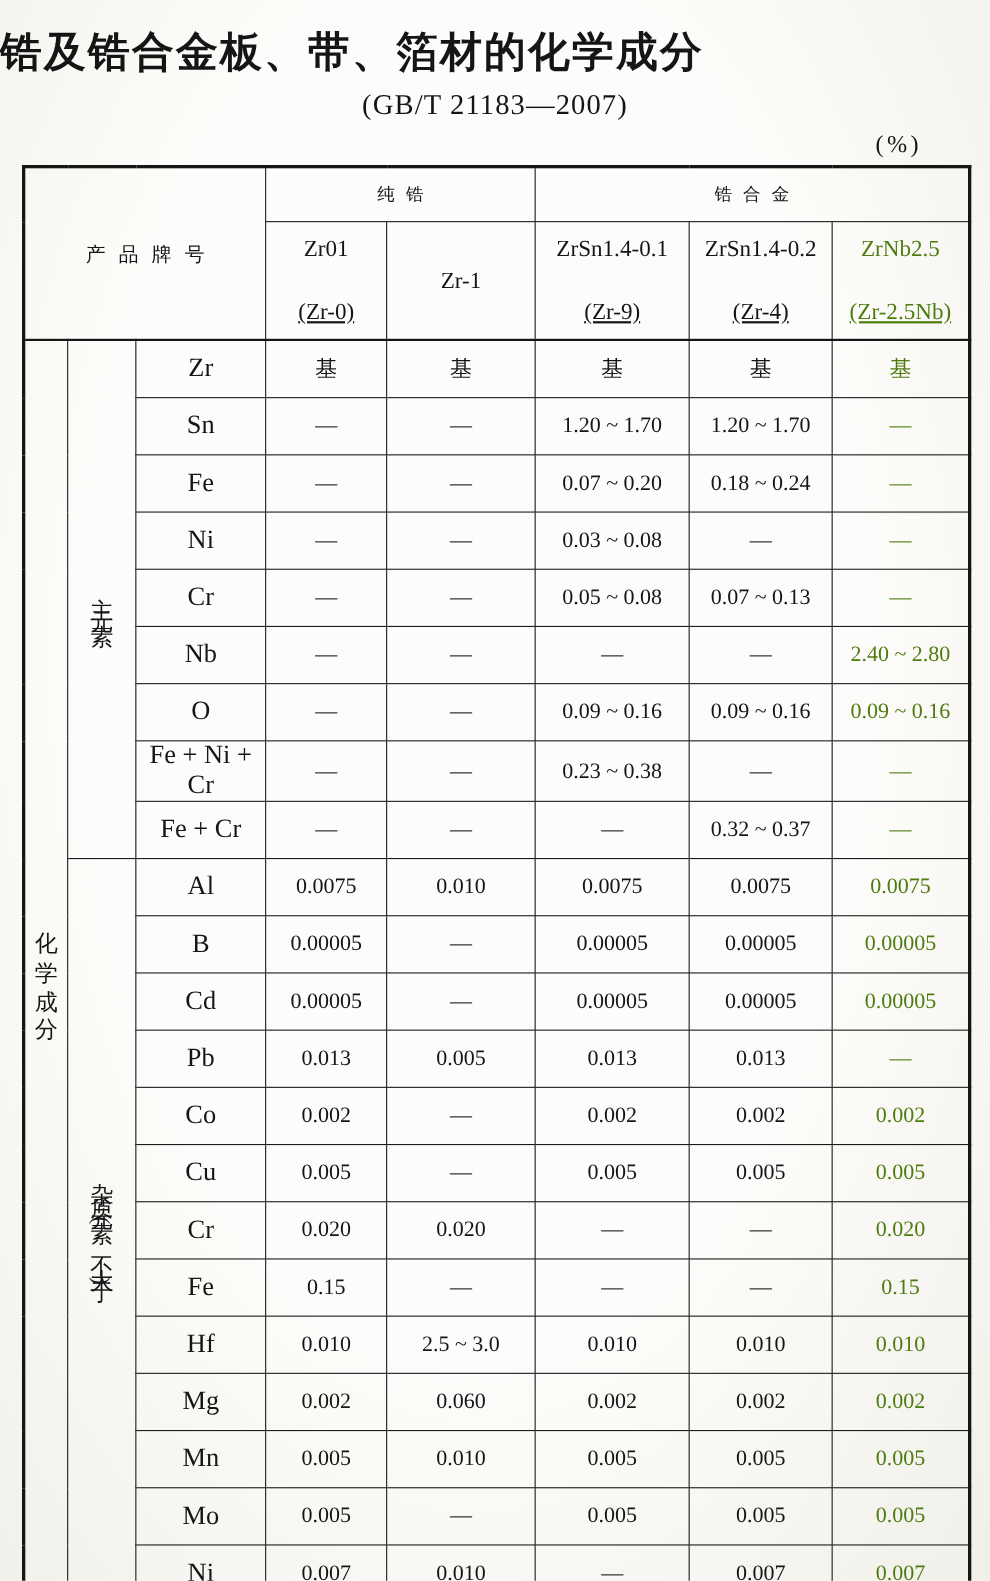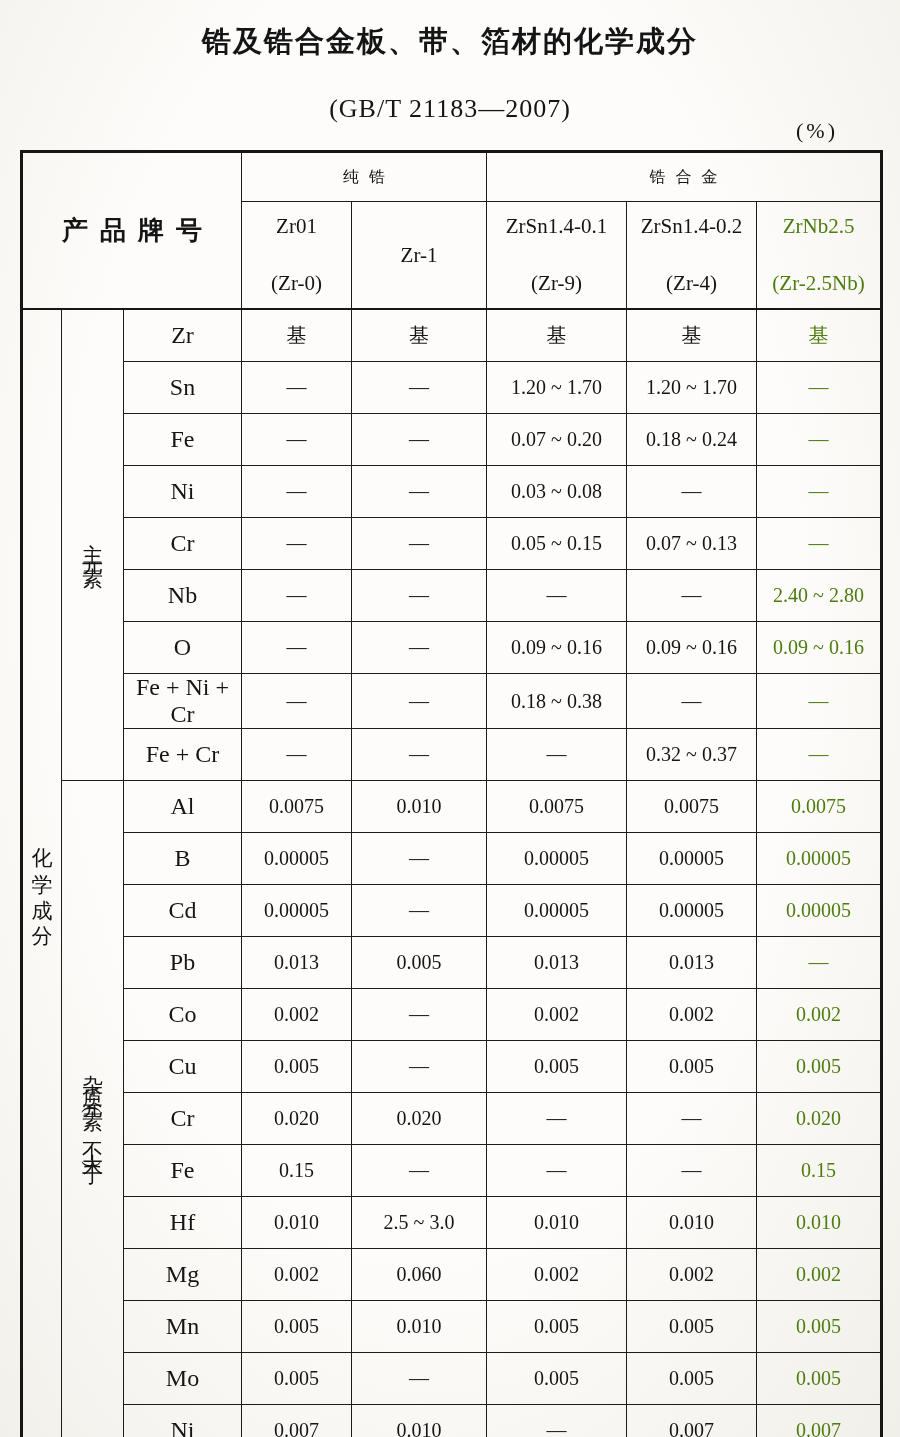--- a/index.html
+++ b/index.html
@@ -6,28 +6,28 @@
   body{
     width:900px;height:1437px;
     background:radial-gradient(ellipse at 48% 42%, #fdfcfa 55%, #f1efe9 100%);
     font-family:"Liberation Serif","DejaVu Serif",serif;
     color:#151515;
     overflow:hidden;
   }
   .page{position:relative;width:900px;height:1437px;}
   .title{
     margin-top:22px;
-    text-align:center;
+    text-align:left;
     font-family:"Liberation Sans","DejaVu Sans",sans-serif;
     font-weight:700;
-    font-size:29px;
+    font-size:38px;
     letter-spacing:2px;
   }
   .subtitle{
-    margin-top:32px;
+    margin-top:8px;
     text-align:center;
     font-size:26px;
     letter-spacing:1px;
   }
   .unit-note{
     position:absolute;
     top:96px;right:62px;
     font-size:22px;
     letter-spacing:3px;
   }
@@ -45,32 +45,31 @@
     vertical-align:middle;
     font-size:20px;
     padding:0;
     height:51px;
     overflow:hidden;
   }
   thead td{height:48px;}
   thead tr.grades td{height:106px;}
   tbody{border-top:2.6px solid #161616;}
   .c-grade{
-    font-size:26px;
+    font-size:18px;
     letter-spacing:12px;
     text-indent:12px;
-    font-weight:bold;
   }
   .group{
     font-size:16px;
     letter-spacing:10px;
     text-indent:10px;
   }
   .grade-cell .g-name{font-size:21px;}
-  .grade-cell .g-alias{font-size:21px;margin-top:32px;}
+  .grade-cell .g-alias{font-size:21px;margin-top:32px;text-decoration:underline;}
   .vlabel{
     writing-mode:vertical-rl;
     text-orientation:mixed;
     font-size:21px;
     padding:6px 0;
   }
   .vlabel.chem{letter-spacing:26px;}
   .vlabel.sec{letter-spacing:12px;}
   .el{font-size:24px;}
   .val{font-size:20px;}
@@ -158,21 +157,21 @@
           <td class="val">—</td>
           <td class="val">—</td>
           <td class="val">0.03 ~ 0.08</td>
           <td class="val">—</td>
           <td class="val">—</td>
         </tr>
         <tr>
           <td class="el">Cr</td>
           <td class="val">—</td>
           <td class="val">—</td>
-          <td class="val">0.05 ~ 0.15</td>
+          <td class="val">0.05 ~ 0.08</td>
           <td class="val">0.07 ~ 0.13</td>
           <td class="val">—</td>
         </tr>
         <tr>
           <td class="el">Nb</td>
           <td class="val">—</td>
           <td class="val">—</td>
           <td class="val">—</td>
           <td class="val">—</td>
           <td class="val">2.40 ~ 2.80</td>
@@ -182,21 +181,21 @@
           <td class="val">—</td>
           <td class="val">—</td>
           <td class="val">0.09 ~ 0.16</td>
           <td class="val">0.09 ~ 0.16</td>
           <td class="val">0.09 ~ 0.16</td>
         </tr>
         <tr>
           <td class="el">Fe + Ni + Cr</td>
           <td class="val">—</td>
           <td class="val">—</td>
-          <td class="val">0.18 ~ 0.38</td>
+          <td class="val">0.23 ~ 0.38</td>
           <td class="val">—</td>
           <td class="val">—</td>
         </tr>
         <tr>
           <td class="el">Fe + Cr</td>
           <td class="val">—</td>
           <td class="val">—</td>
           <td class="val">—</td>
           <td class="val">0.32 ~ 0.37</td>
           <td class="val">—</td>

